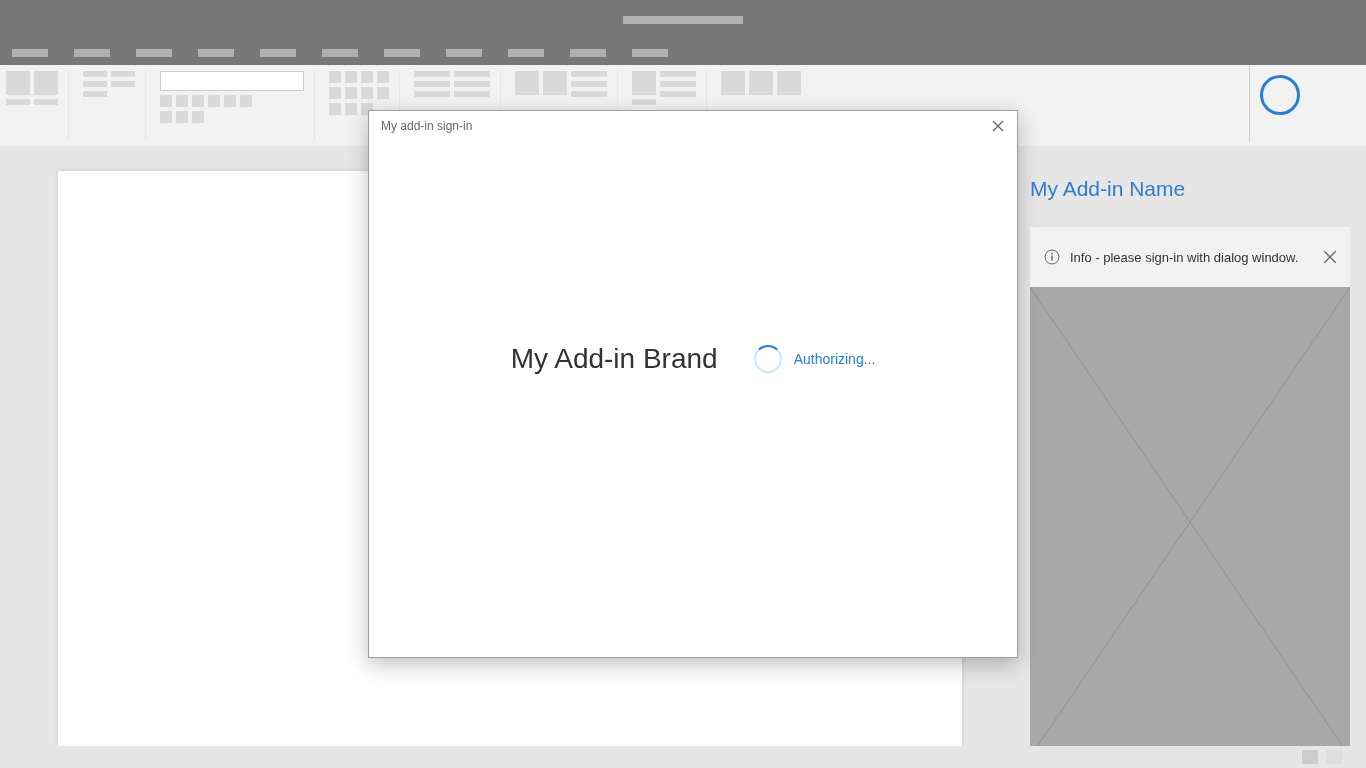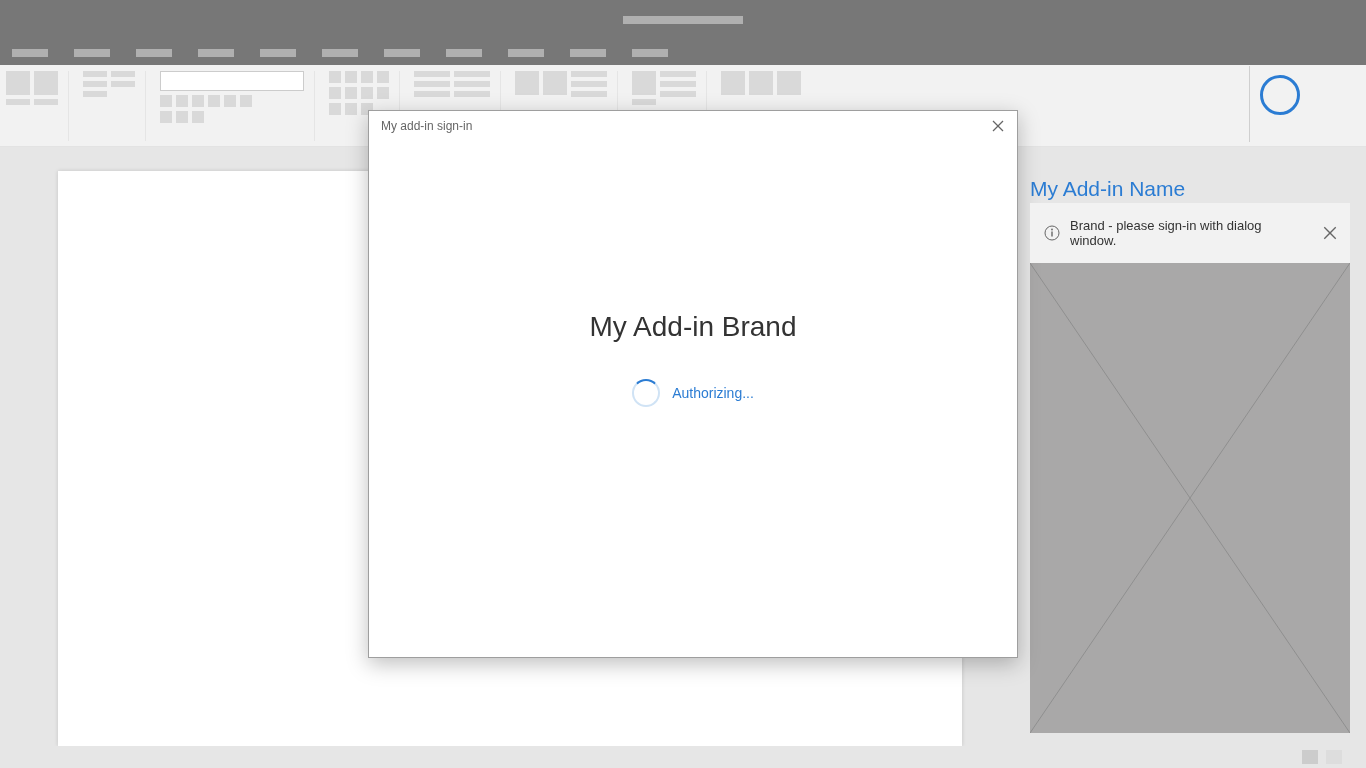--- a/index.html
+++ b/index.html
@@ -31,37 +31,37 @@
   }
 
   
   .workspace { position: absolute; top: 147px; left: 0; right: 0; bottom: 22px; background: #e6e6e6; }
 
   
   .doc-page { position: absolute; left: 58px; top: 24px; width: 904px; bottom: 0; background: #fff; box-shadow: 0 0 4px rgba(0,0,0,0.15); }
 
   
   .taskpane { position: absolute; right: 0; top: 20px; bottom: -6px; width: 350px; background: #e6e6e6; padding: 10px 10px 0 14px; }
-  .taskpane-title { color: #2b7cd3; font-size: 21px; font-weight: 400; margin-bottom: 2px; }
+  .taskpane-title { color: #2b7cd3; font-size: 21px; font-weight: 400; margin-bottom: 26px; }
 
   .taskpane-body { position: relative; width: 320px; height: 530px; background: #a9a8a8; overflow: hidden; }
   .taskpane-body svg.diag { position: absolute; left:0; top:0; width:100%; height:100%; }
 
   .info-bar { position: relative; z-index: 2; background: #f2f2f2; height: 60px; display: flex; align-items: center; padding: 0 40px 0 14px; }
   .info-icon-wrap { width: 16px; height: 16px; margin-right: 10px; flex-shrink:0; }
   .info-text { font-size: 13px; color: #333; }
   .info-close { position: absolute; right: 12px; top: 22px; width: 16px; height: 16px; cursor: pointer; color:#666;}
 
   
   .dialog-backdrop { position: absolute; left: 0; top: 0; right: 0; bottom: 0; pointer-events: none; }
   .dialog { position: absolute; left: 368px; top: 110px; width: 650px; height: 548px; background: #fff; border: 1px solid #9e9e9e; box-shadow: 0 6px 20px rgba(0,0,0,0.25); pointer-events: auto; }
   .dialog-titlebar { height: 30px; display: flex; align-items: center; justify-content: space-between; padding: 0 12px; }
   .dialog-title { font-size: 12px; color: #666; }
   .dialog-close { width: 14px; height: 14px; cursor: pointer; color:#666; }
-  .dialog-content { position: absolute; top: 30px; left: 0; right: 0; bottom: 0; display: flex; flex-direction: column; align-items: center; justify-content: center; gap: 36px; transform: translateY(-40px); }
+  .dialog-content { position: absolute; top: 30px; left: 0; right: 0; bottom: 0; display: flex; flex-direction: row; align-items: center; justify-content: center; gap: 36px; transform: translateY(-40px); }
   .brand-title { font-size: 28px; font-weight: 300; color: #333; }
   .auth-row { display: flex; align-items: center; gap: 12px; }
   .spinner { width: 28px; height: 28px; border: 2px solid #d0e3f5; border-top-color: #2b7cd3; border-radius: 50%; animation: spin 1s linear infinite; }
   @keyframes spin { to { transform: rotate(360deg); } }
   .auth-text { font-size: 14px; color: #2b7cd3; }
 
   
   .statusbar { position: absolute; left:0; right:0; bottom:0; height: 22px; background: #e6e6e6; display:flex; align-items:center; justify-content:flex-end; padding-right:24px; gap:8px;}
   .status-box { width:16px; height:14px; background:#ccc;}
   .status-box.alt { background:#ddd;}
@@ -208,21 +208,21 @@
     <div class="taskpane-title">My Add-in Name</div>
     <div class="taskpane-body">
       <div class="info-bar">
         <div class="info-icon-wrap">
           <svg viewBox="0 0 16 16">
               <circle cx="8" cy="8" r="7" fill="none" stroke="#666" stroke-width="1"></circle>
               <circle cx="8" cy="4.5" r="0.9" fill="#666"></circle>
               <rect x="7.3" y="6.5" width="1.4" height="5" fill="#666"></rect>
             </svg>
         </div>
-        <div class="info-text">Brand - please sign-in with dialog window.</div>
+        <div class="info-text">Info - please sign-in with dialog window.</div>
         <div class="info-close x-icon">
           <svg viewBox="0 0 14 14">
               <line x1="2" y1="2" x2="12" y2="12" stroke="#666" stroke-width="1.2"></line>
               <line x1="12" y1="2" x2="2" y2="12" stroke="#666" stroke-width="1.2"></line>
             </svg>
         </div>
       </div>
       <svg class="diag" viewBox="0 0 320 530" preserveAspectRatio="none">
         <line x1="0" y1="60" x2="320" y2="530" stroke="#8f8f8f" stroke-width="1"></line>
         <line x1="320" y1="60" x2="0" y2="530" stroke="#8f8f8f" stroke-width="1"></line>

